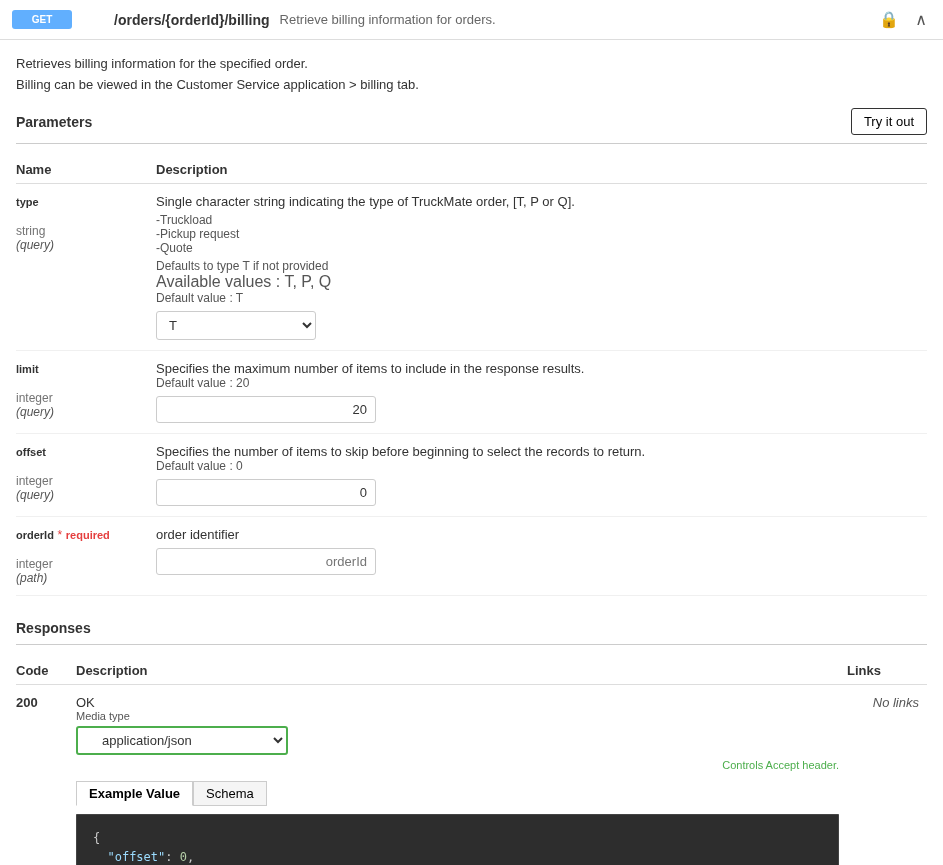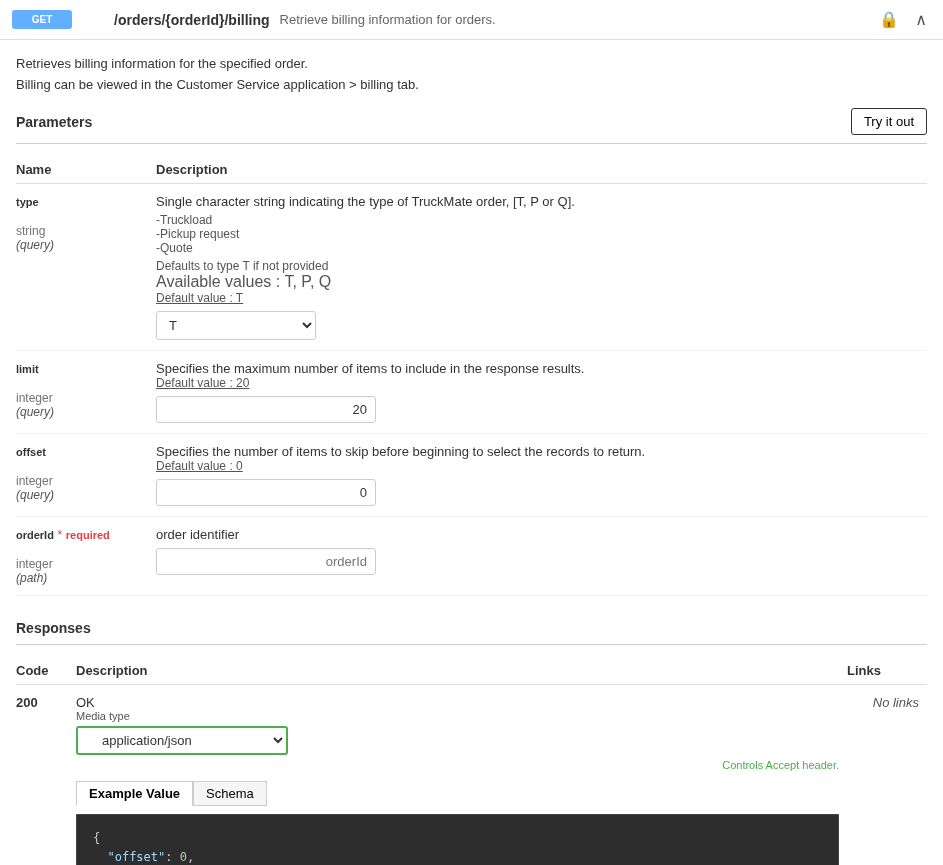--- a/index.html
+++ b/index.html
@@ -131,21 +131,20 @@
     .param-sub span {
       display: block;
     }
     .available-vals {
       font-size: 16px;
       color: #555;
     }
     .default-val {
       font-size: 12px;
       color: #555;
-      text-decoration: underline;
     }
     .param-input {
       border: 1px solid #ccc;
       border-radius: 3px;
       padding: 5px 8px;
       font-size: 13px;
       width: 220px;
       margin-top: 6px;
       color: #333;
       text-align: right;

